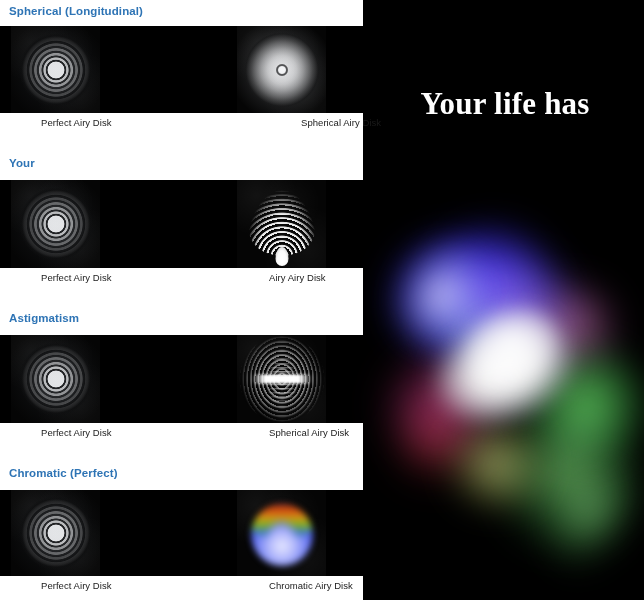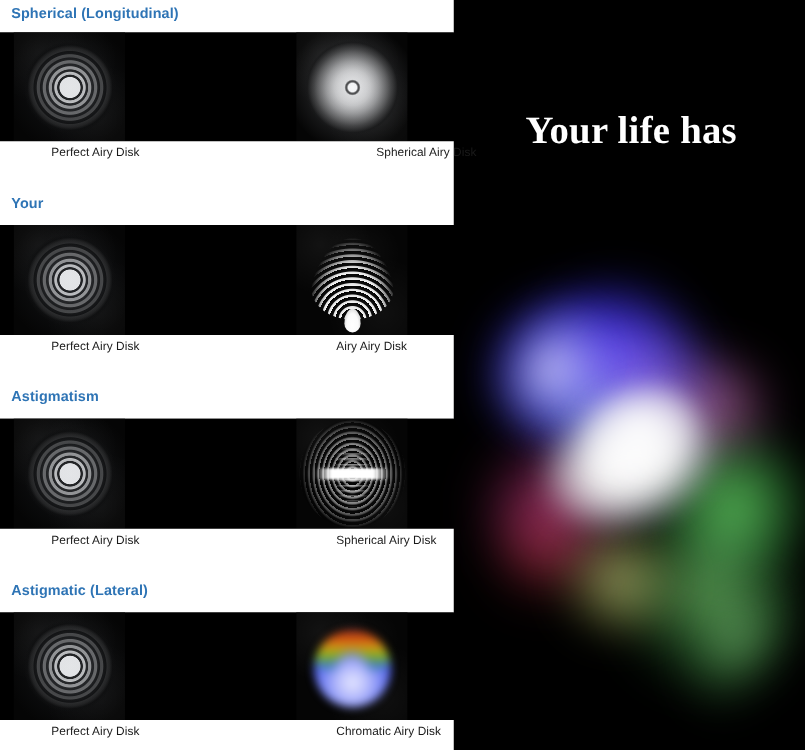--- a/index.html
+++ b/index.html
@@ -265,21 +265,21 @@
           <div class="vfr"></div>
           <div class="bar"></div>
         </div>
       </div>
     </div>
 
     <div class="band-white" style="top:423px;height:67px;">
       <div class="cap left" style="top:4px;">Perfect Airy Disk</div>
       <div class="cap right" style="top:4px;">Spherical Airy Disk</div>
 
-      <div class="sec-title" style="top:44px;">Astigmatic (Lateral)</div>
+      <div class="sec-title" style="top:44px;">Chromatic (Perfect)</div>
     </div>
 
     <div class="band-img" style="top:490px;height:86px;">
       <div class="fig" style="left:11px;top:0px;height:86px;">
         <div class="noise"></div>
         <div class="airy-perfect"></div>
       </div>
       <div class="fig" style="left:237px;top:0px;height:86px;">
         <div class="noise"></div>
         <div class="airy-chrom">

